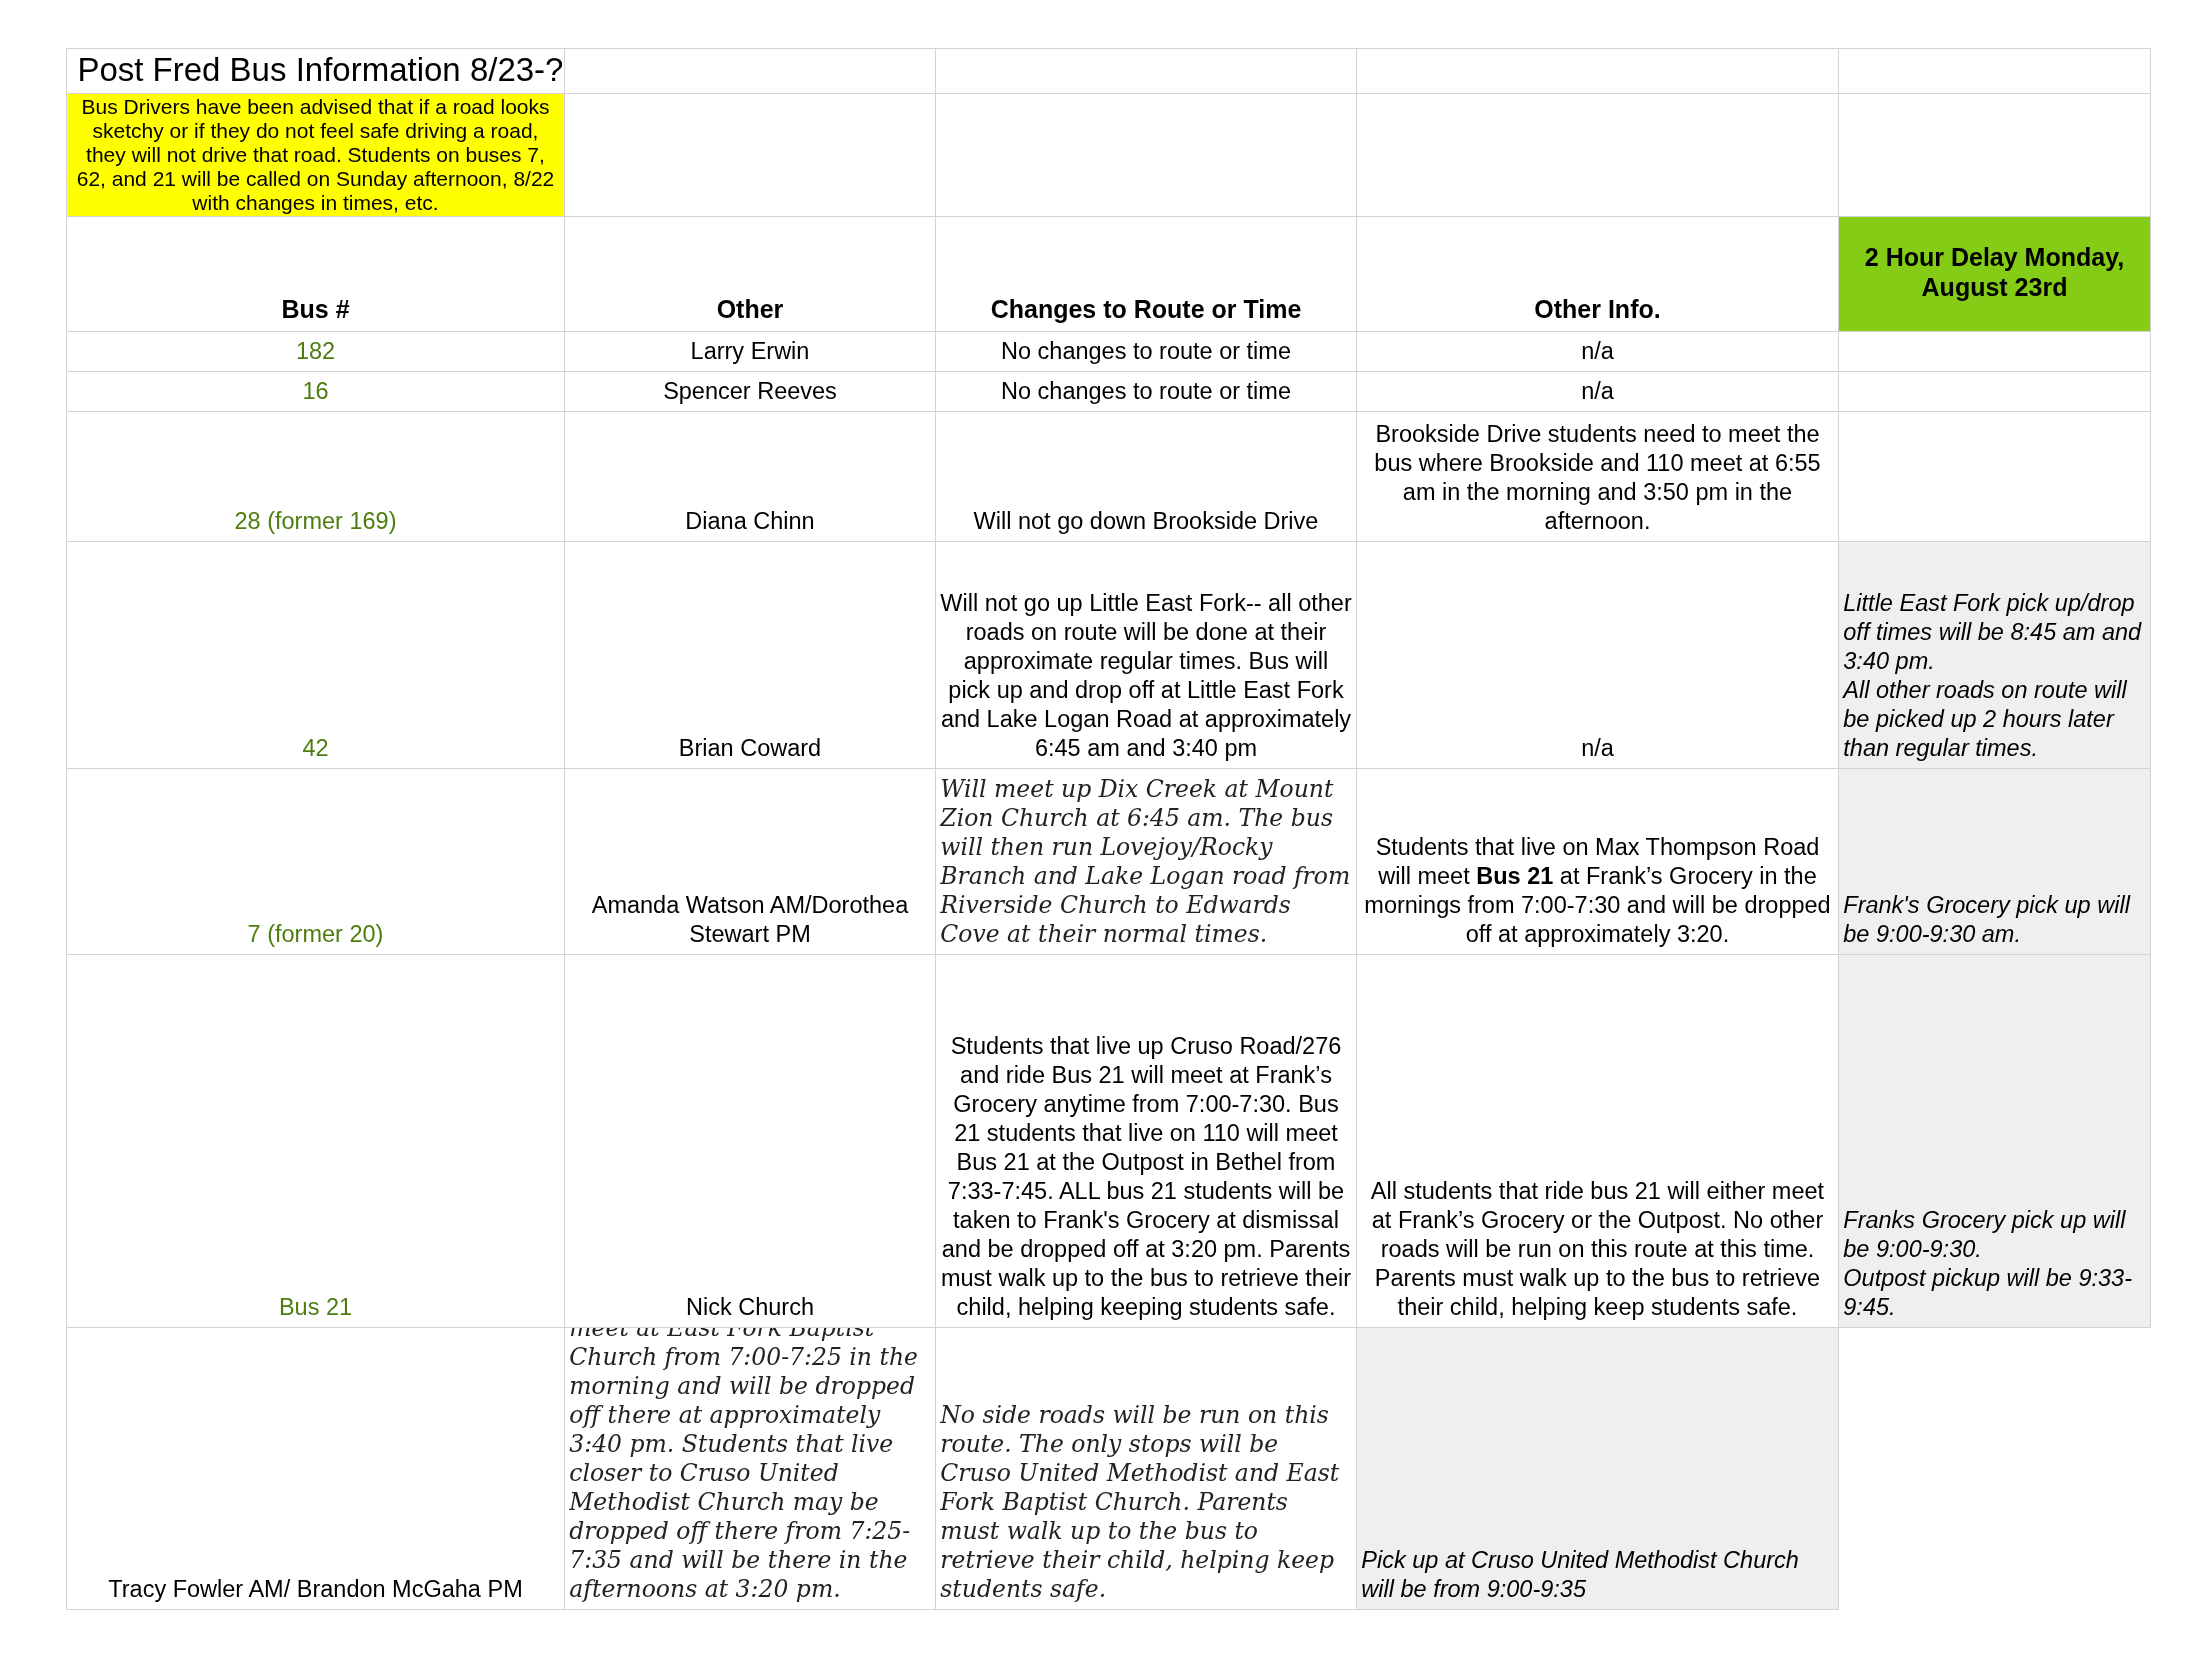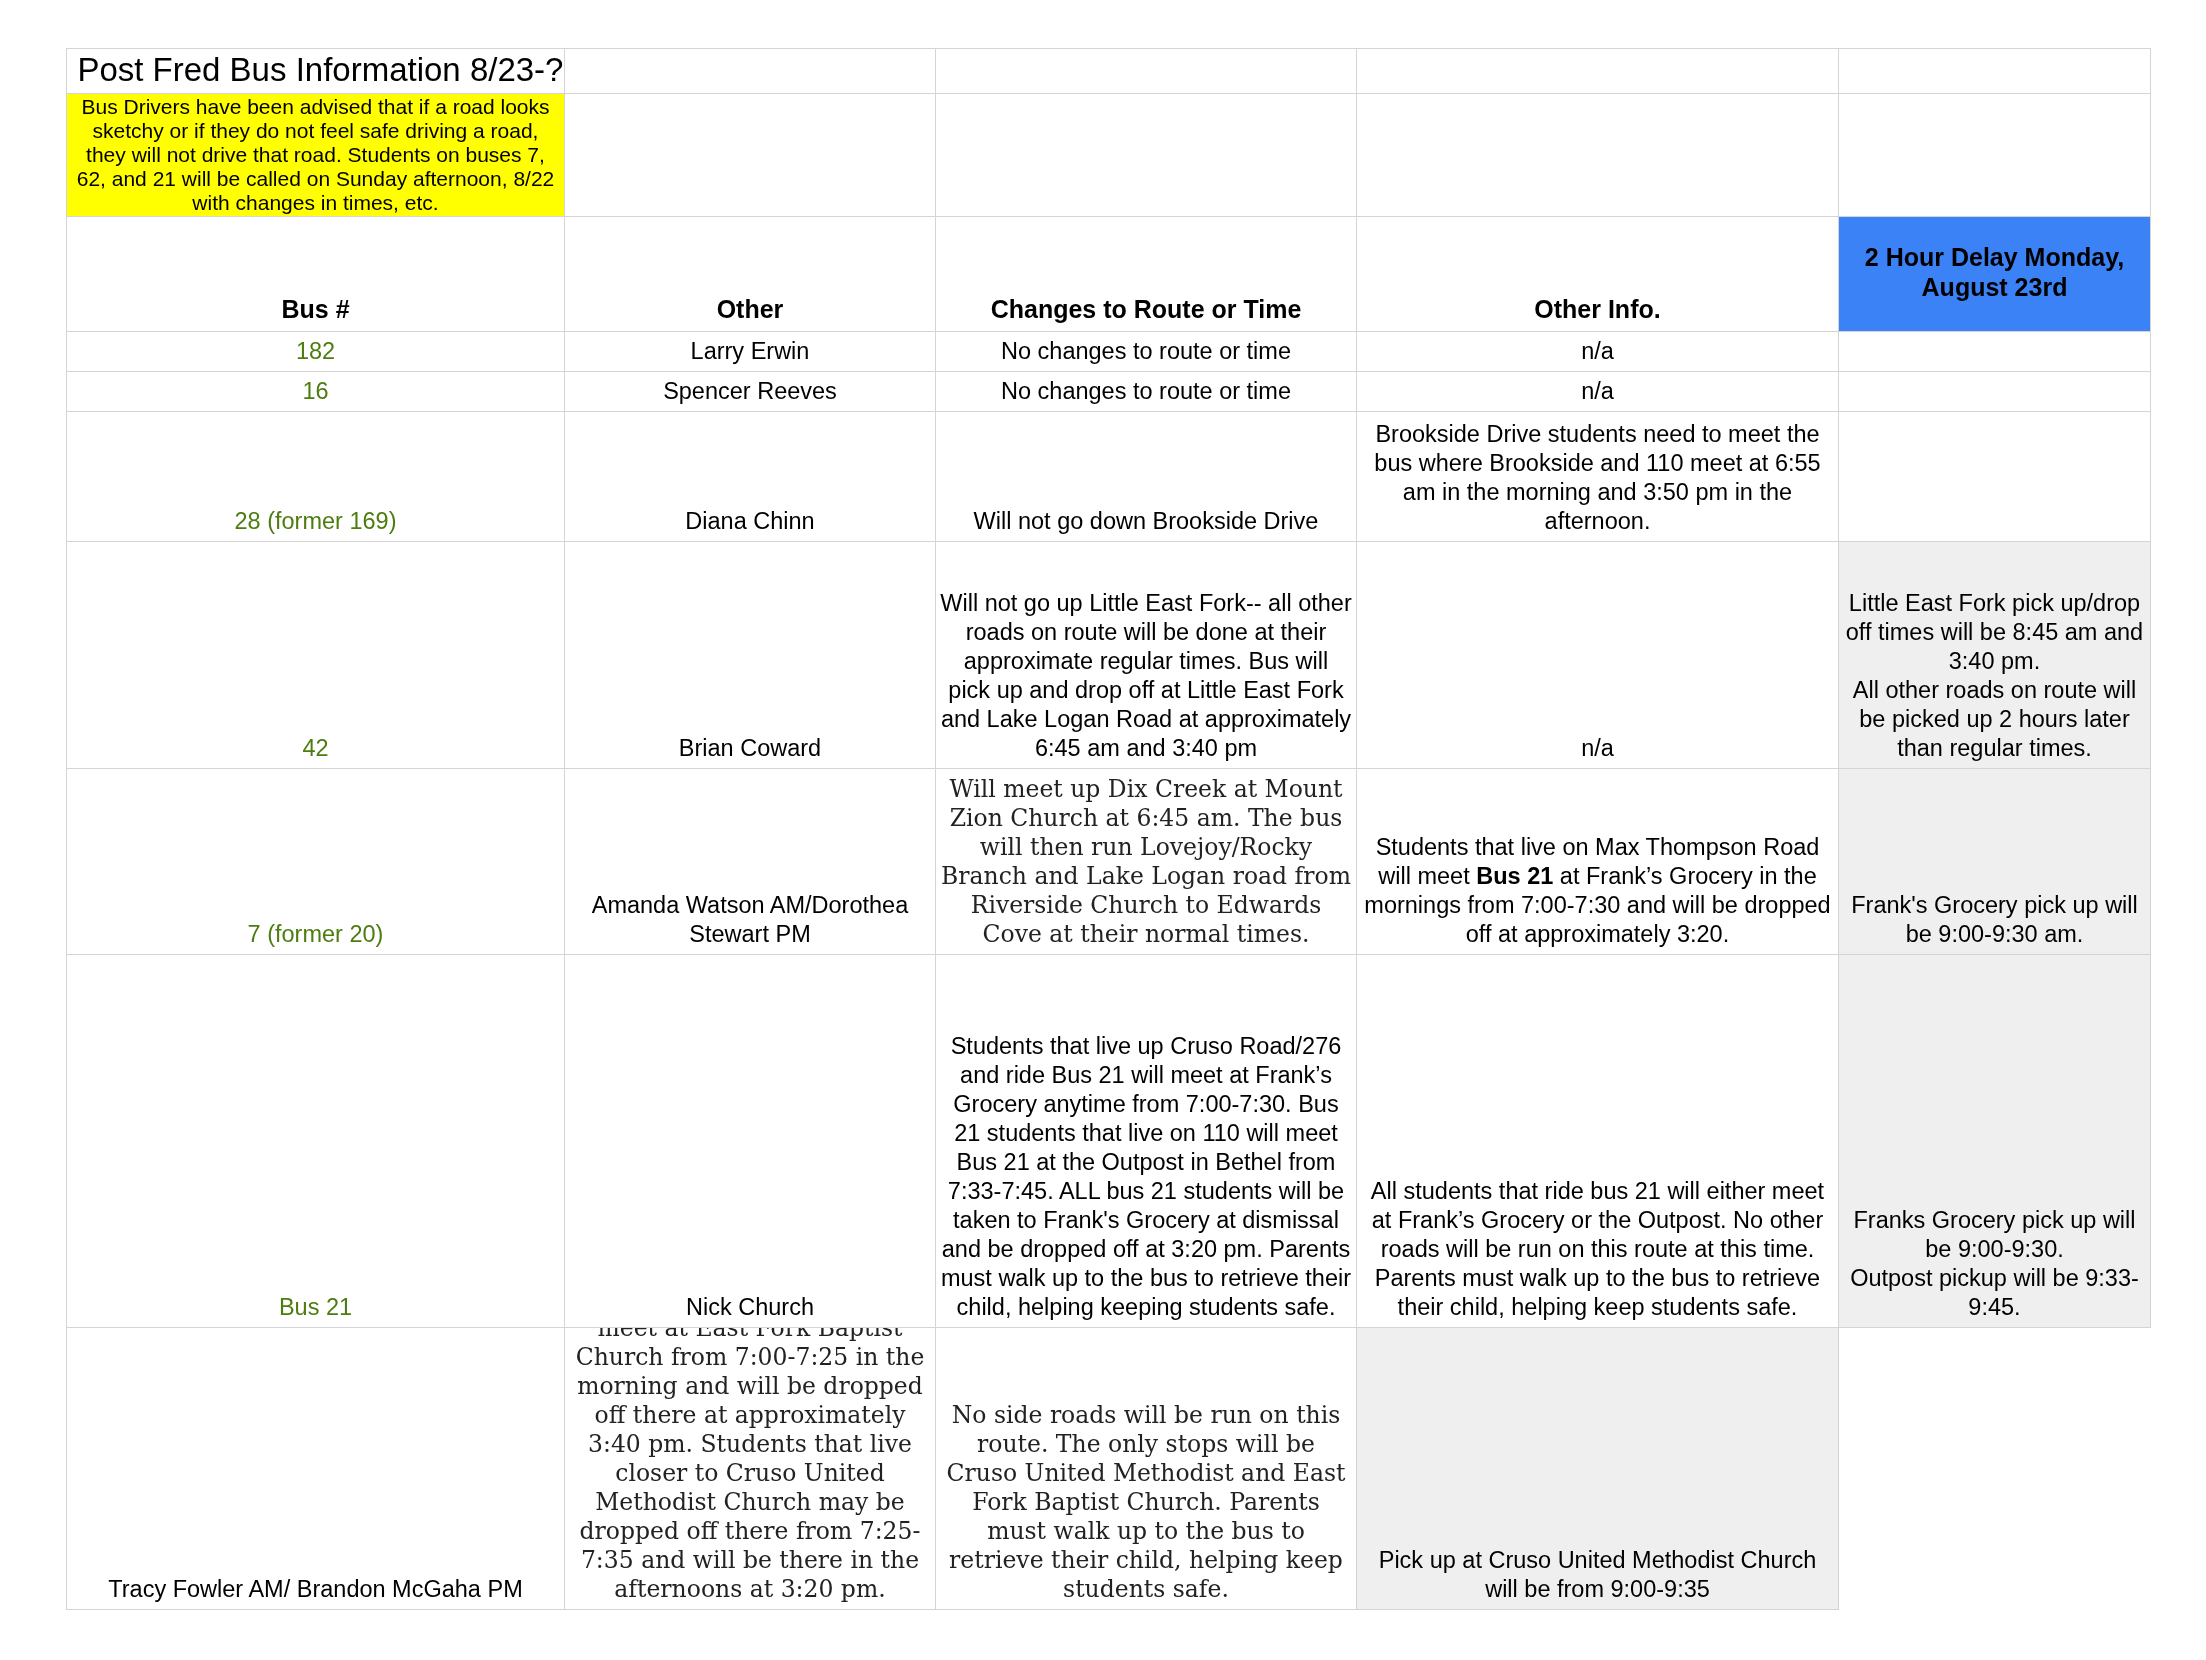--- a/index.html
+++ b/index.html
@@ -11,24 +11,24 @@
         grid-template-rows:45px 123px 115px 40px 40px 130px 227px 186px 373px 282px;
         border-top:0.9px solid #d4d4d4;border-left:0.9px solid #d4d4d4;}
   .cell{box-sizing:border-box;border-right:0.9px solid #d4d4d4;border-bottom:0.9px solid #d4d4d4;
         display:flex;flex-direction:column;justify-content:flex-end;
         padding:2.6px 4.3px 5.2px 4.3px;overflow:hidden;
         font-size:23.5px;line-height:29px;text-align:center;}
   .txt{width:100%;}
   .title-cell{font-size:33px;line-height:33px;text-align:left;padding-left:10.4px;padding-bottom:7px;white-space:nowrap;}
   .notice-cell{background:#ffff00;font-size:21px;line-height:24px;justify-content:center;padding:3.5px 7px;}
   .hdr{font-weight:bold;font-size:25px;line-height:29.5px;padding-bottom:7px;}
-  .green{background:#3b82f6;justify-content:center;padding-bottom:5.2px;}
+  .green{background:#84cc16;justify-content:center;padding-bottom:5.2px;}
   .red{color:#4d7c0f;}
   .gray{background:#efefef;}
-  .left{text-align:center;}
+  .left{text-align:left;font-style:italic;}
   .serif{font-family:"DejaVu Serif","Liberation Serif",serif;color:#222;}
   .pre{white-space:pre-wrap;}
   b{font-weight:bold;}
 </style>
 </head>
 <body>
 
 <div class="page">
   <div class="grid">
 

